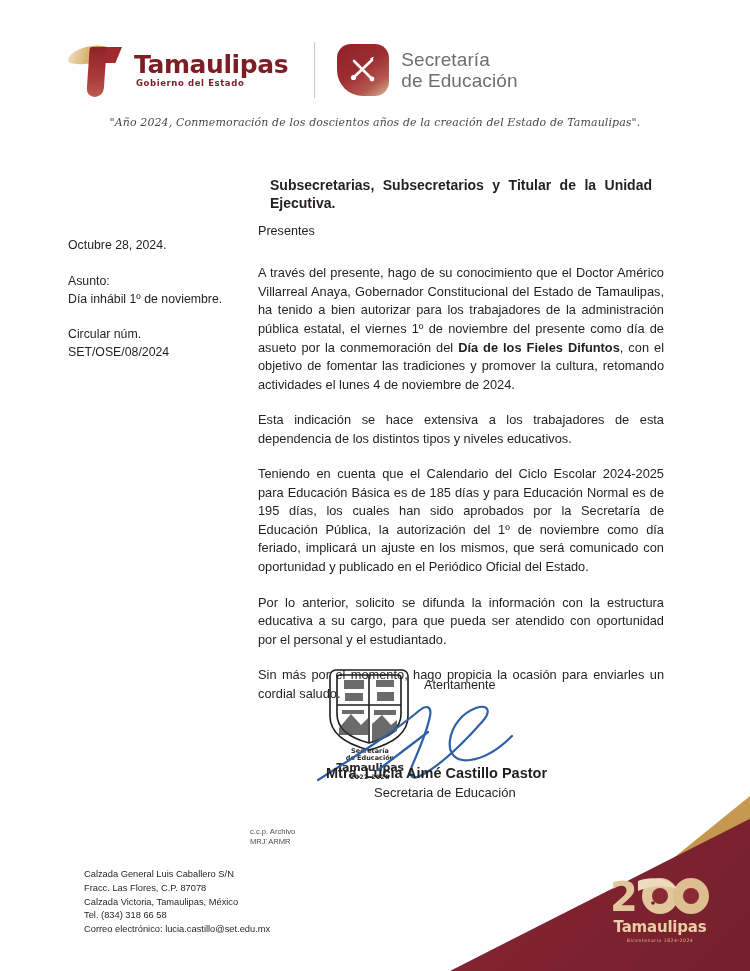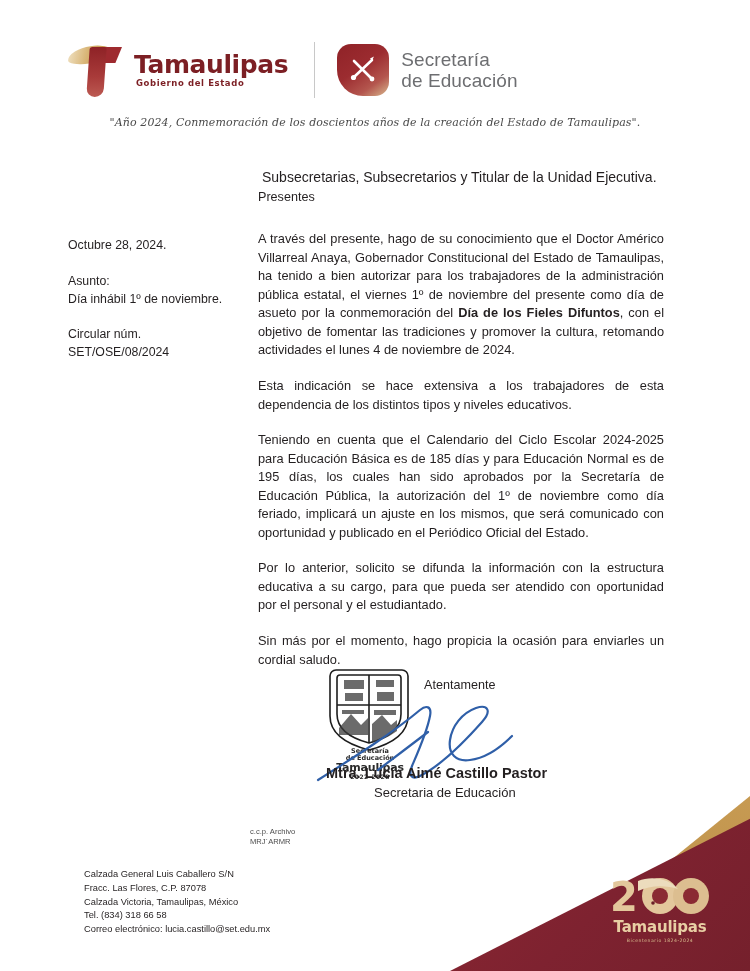--- a/index.html
+++ b/index.html
@@ -133,25 +133,25 @@
   #meta .block:last-child { margin-bottom: 0; }
 
   
   #body-col {
     position: absolute;
     left: 258px; top: 164px;
     width: 406px;
   }
   .addressee {
     font-size: 14px;
-    font-weight: normal;
+    font-weight: bold;
     line-height: 1.3;
     text-align: justify;
     text-align-last: left;
-    margin: 4px;
+    margin: 12px;
   }
   .presentes {
     font-size: 12.6px;
     margin: 3px 0 0 0;
   }
   .para {
     font-size: 12.8px;
     line-height: 1.45;
     text-align: justify;
     margin: 17px 0 0 0;

